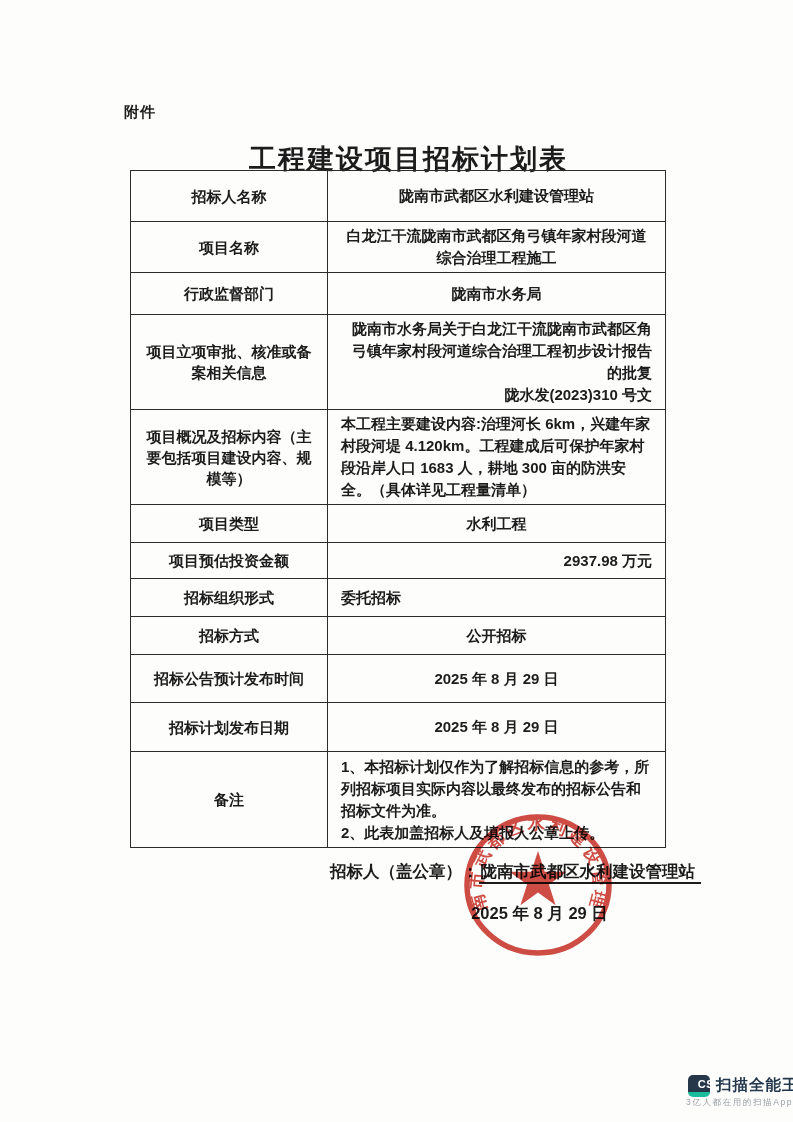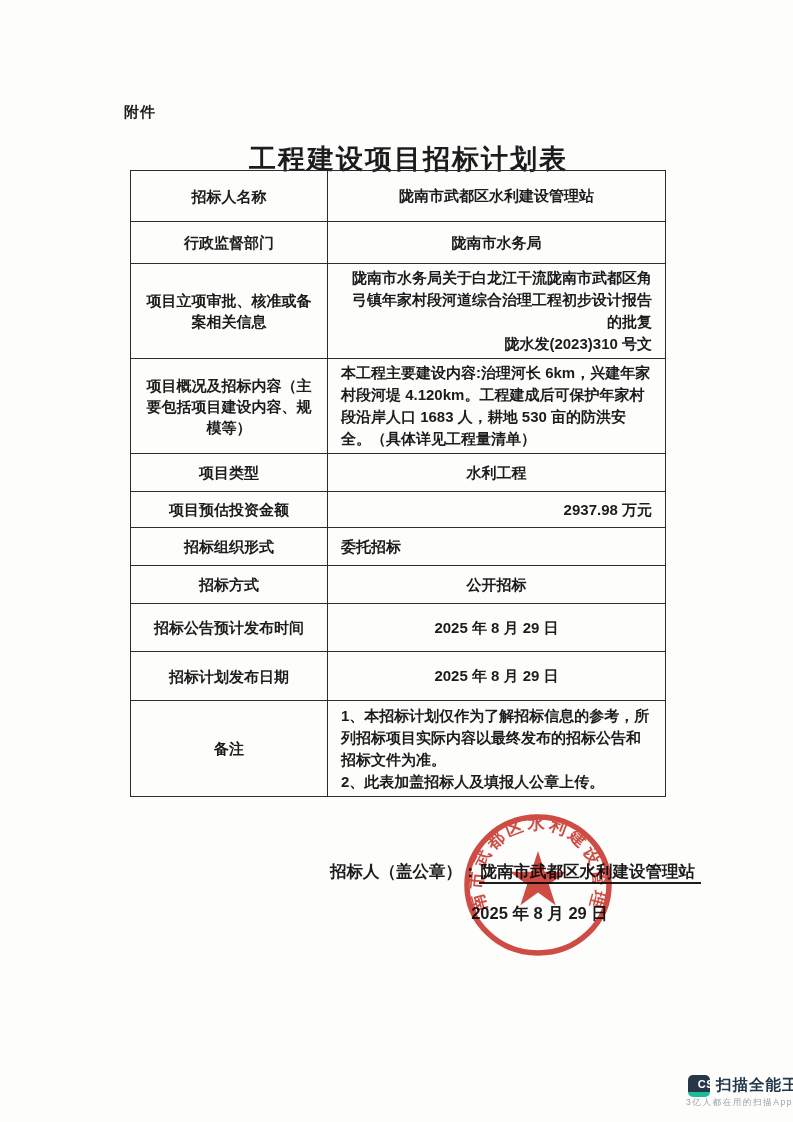--- a/index.html
+++ b/index.html
@@ -87,32 +87,36 @@
   <div class="attachment">附件</div>
 
   <h1 class="doc-title">工程建设项目招标计划表</h1>
 
   <table class="plan">
     <tbody id="table-body">
         <tr style="height: 51px;">
       <th>招标人名称</th>
       <td style="text-align: center;">陇南市武都区水利建设管理站</td>
     </tr>
+        <tr style="height: 49px;">
+      <th>项目名称</th>
+      <td style="text-align: center;">白龙江干流陇南市武都区角弓镇年家村段河道综合治理工程施工</td>
+    </tr>
         <tr style="height: 42px;">
       <th>行政监督部门</th>
       <td style="text-align: center;">陇南市水务局</td>
     </tr>
         <tr style="height: 73px;">
       <th>项目立项审批、核准或备案相关信息</th>
       <td style="text-align: right; margin-top: 44px;">陇南市水务局关于白龙江干流陇南市武都区角弓镇年家村段河道综合治理工程初步设计报告的批复
 陇水发(2023)310 号文</td>
     </tr>
         <tr style="height: 90px;">
       <th>项目概况及招标内容（主要包括项目建设内容、规模等）</th>
-      <td style="text-align: left;">本工程主要建设内容:治理河长 6km，兴建年家村段河堤 4.120km。工程建成后可保护年家村段沿岸人口 1683 人，耕地 530 亩的防洪安全。（具体详见工程量清单）</td>
+      <td style="text-align: left;">本工程主要建设内容:治理河长 6km，兴建年家村段河堤 4.120km。工程建成后可保护年家村段沿岸人口 1683 人，耕地 300 亩的防洪安全。（具体详见工程量清单）</td>
     </tr>
         <tr style="height: 38px;">
       <th>项目类型</th>
       <td style="text-align: center;">水利工程</td>
     </tr>
         <tr style="height: 36px;">
       <th>项目预估投资金额</th>
       <td style="text-align: right;">2937.98 万元</td>
     </tr>
         <tr style="height: 38px;">

